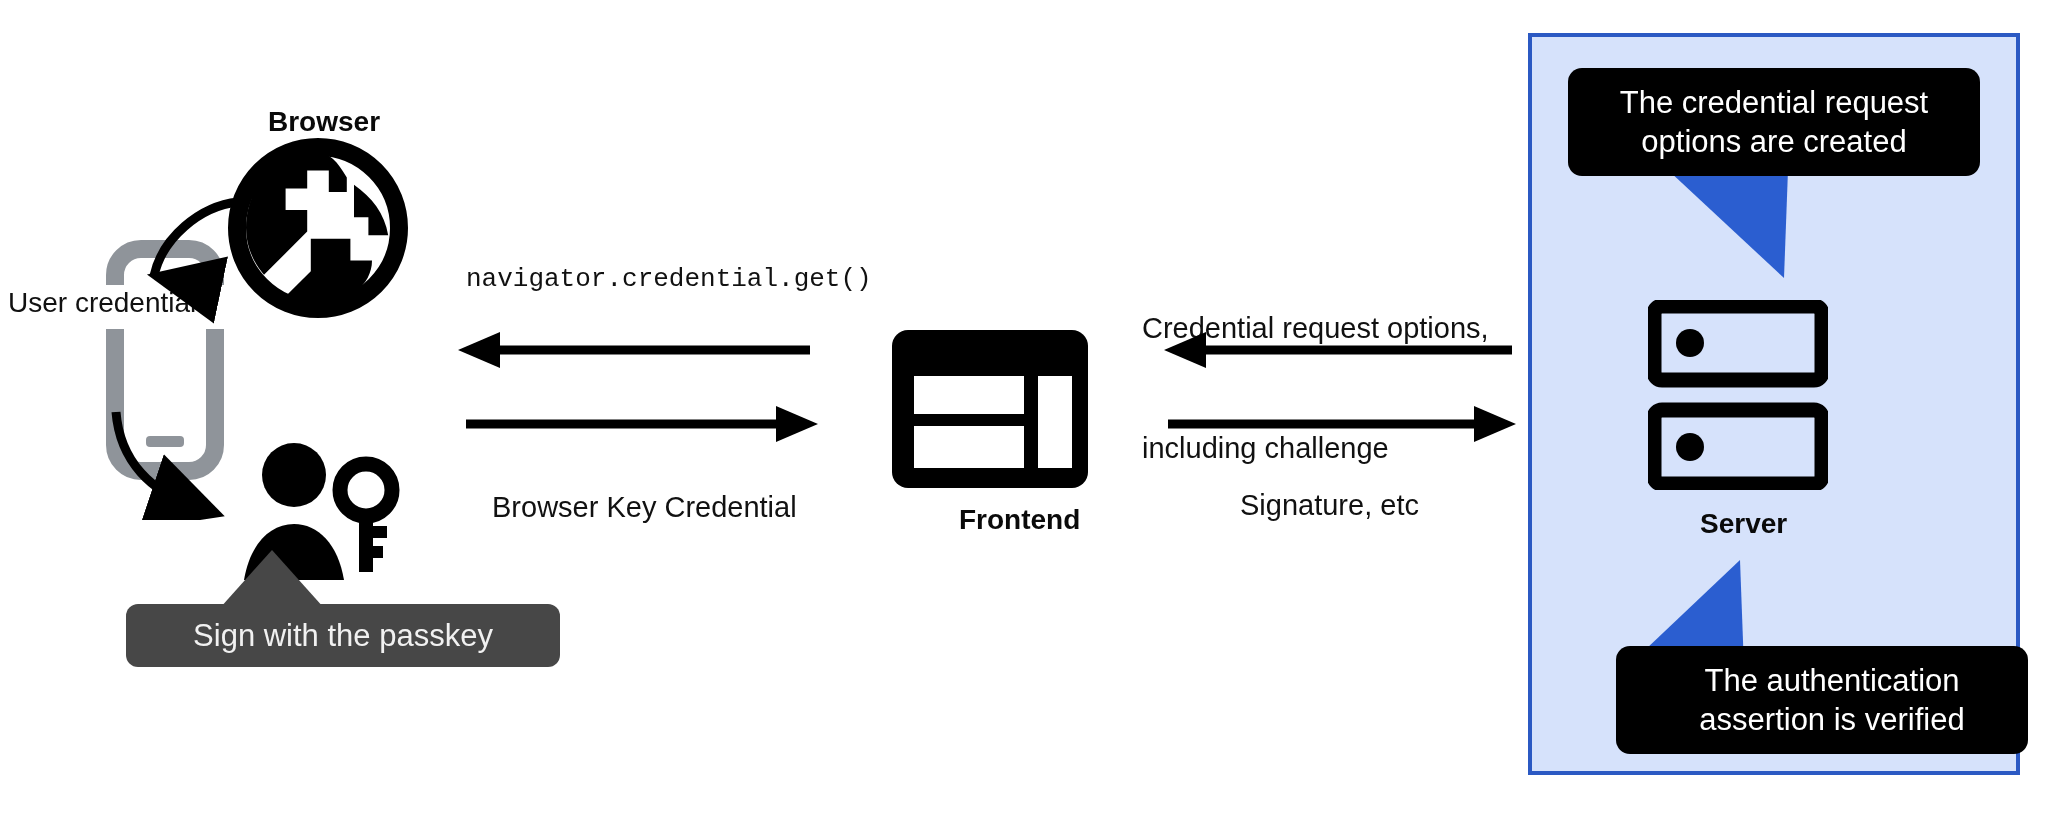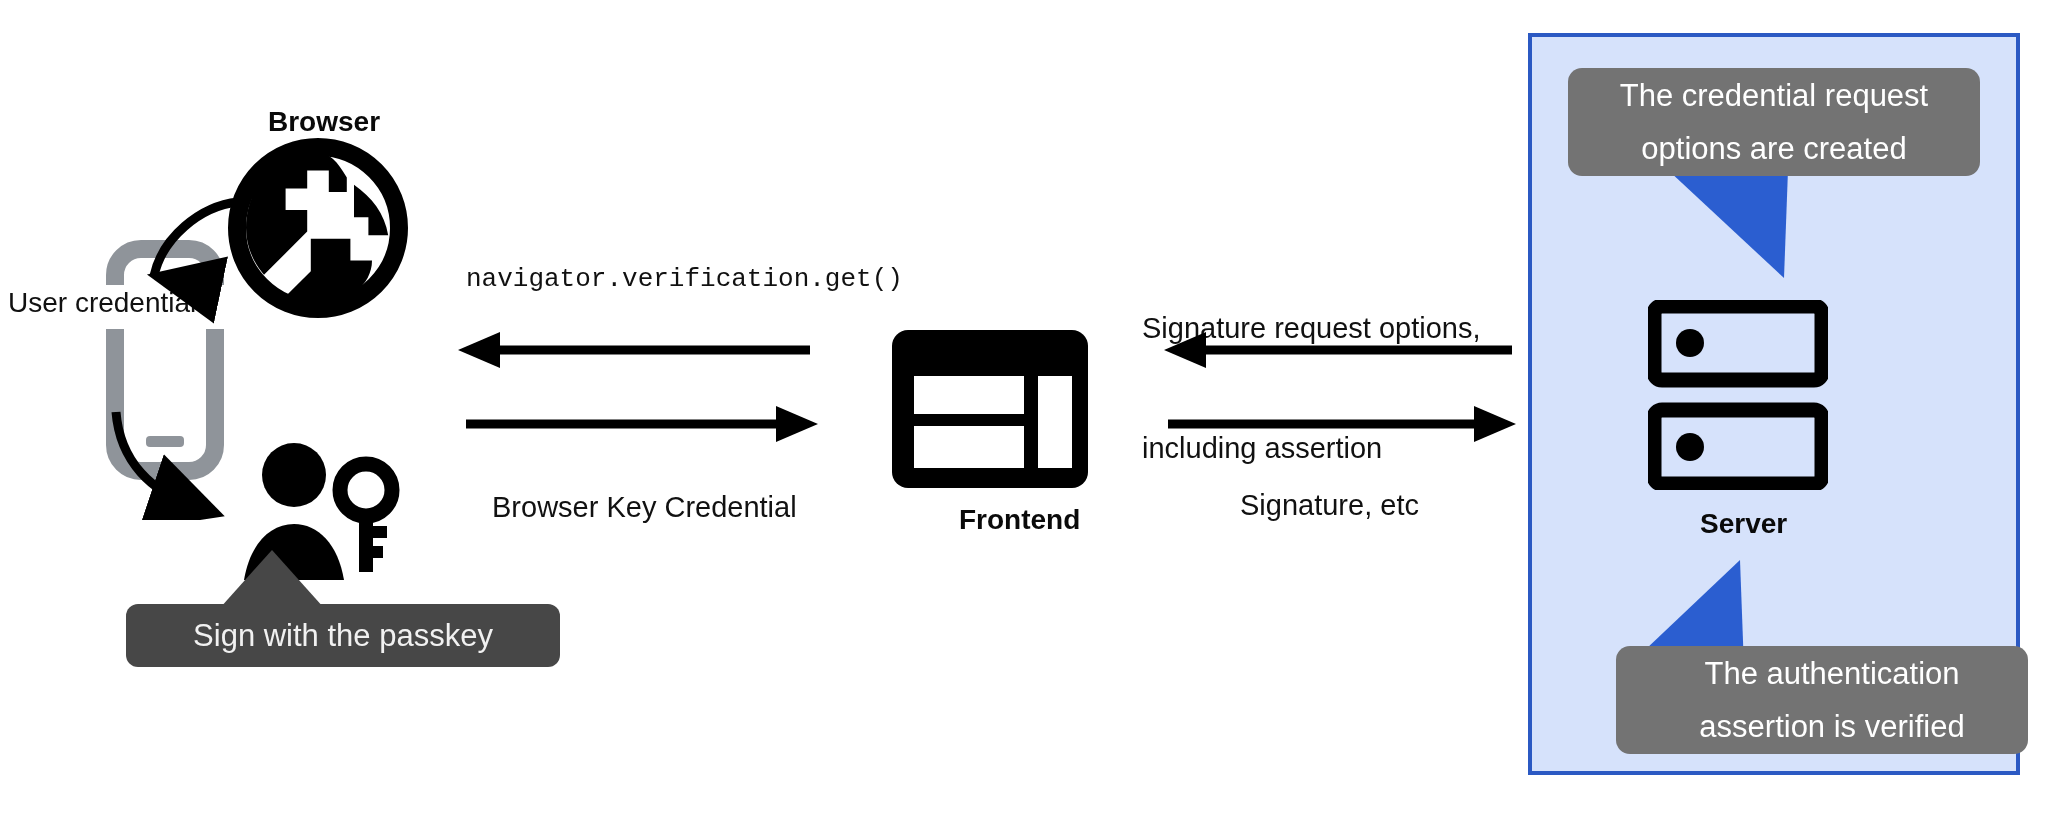--- a/index.html
+++ b/index.html
@@ -37,25 +37,25 @@
   #server-panel{
     left:1528px;top:33px;
     width:492px;height:742px;
     background:#d6e2fb;
     border:4px solid #2b59c3;
     box-sizing:border-box;
   }
 
   
   .callout-blue{
-    background:#737373;
+    background:#000000;
     color:#ffffff;
     border-radius:14px;
     font-size:31px;
-    line-height:53px;
+    line-height:39px;
     text-align:center;
     padding:16px 22px;
     box-sizing:border-box;
     white-space:pre-line;
   }
   .callout-dark{
     background:#474747;
     color:#f1f1f1;
     border-radius:12px;
     font-size:31px;
@@ -139,21 +139,21 @@
 
   <div class="abs tail" style="left:200px;top:538px;width:140px;height:70px;">
     <svg width="140" height="70" viewBox="0 0 140 70">
       <path d="M20,70 L72,12 L124,70 Z" fill="#474747"></path>
     </svg>
   </div>
   <div class="abs callout-dark" style="left:126px;top:604px;width:434px;height:63px;display:flex;align-items:center;justify-content:center;">
     <span>Sign with the passkey</span>
   </div>
 
-  <div class="abs label-mono" style="left:466px;top:264px;">navigator.verification.get()</div>
+  <div class="abs label-mono" style="left:466px;top:264px;">navigator.credential.get()</div>
 
   <div class="abs arrow-wrap" style="left:458px;top:332px;width:360px;height:110px;">
     <svg width="360" height="110" viewBox="0 0 360 110">
 
       <path d="M20,18 L352,18" stroke="#000" stroke-width="9" fill="none"></path>
       <path d="M0,18 L42,0 L42,36 Z" fill="#000"></path>
 
       <path d="M8,92 L340,92" stroke="#000" stroke-width="9" fill="none"></path>
       <path d="M360,92 L318,74 L318,110 Z" fill="#000"></path>
     </svg>
@@ -165,22 +165,22 @@
     <svg width="196" height="158" viewBox="0 0 196 158">
       <rect x="0" y="0" width="196" height="158" rx="16" ry="16" fill="#000"></rect>
       <rect x="22" y="46" width="110" height="38" fill="#fff"></rect>
       <rect x="22" y="96" width="110" height="42" fill="#fff"></rect>
       <rect x="146" y="46" width="34" height="92" fill="#fff"></rect>
     </svg>
   </div>
   <div class="abs label label-bold" style="left:959px;top:503px;">Frontend</div>
 
   <div class="abs label" style="left:1142px;top:228px;font-size:29px;line-height:40px;">
-    <div>Signature request options,</div>
-    <div>including assertion</div>
+    <div>Credential request options,</div>
+    <div>including challenge</div>
   </div>
 
   <div class="abs arrow-wrap" style="left:1164px;top:332px;width:352px;height:110px;">
     <svg width="352" height="110" viewBox="0 0 352 110">
       <path d="M20,18 L348,18" stroke="#000" stroke-width="9" fill="none"></path>
       <path d="M0,18 L42,0 L42,36 Z" fill="#000"></path>
       <path d="M4,92 L332,92" stroke="#000" stroke-width="9" fill="none"></path>
       <path d="M352,92 L310,74 L310,110 Z" fill="#000"></path>
     </svg>
   </div>

